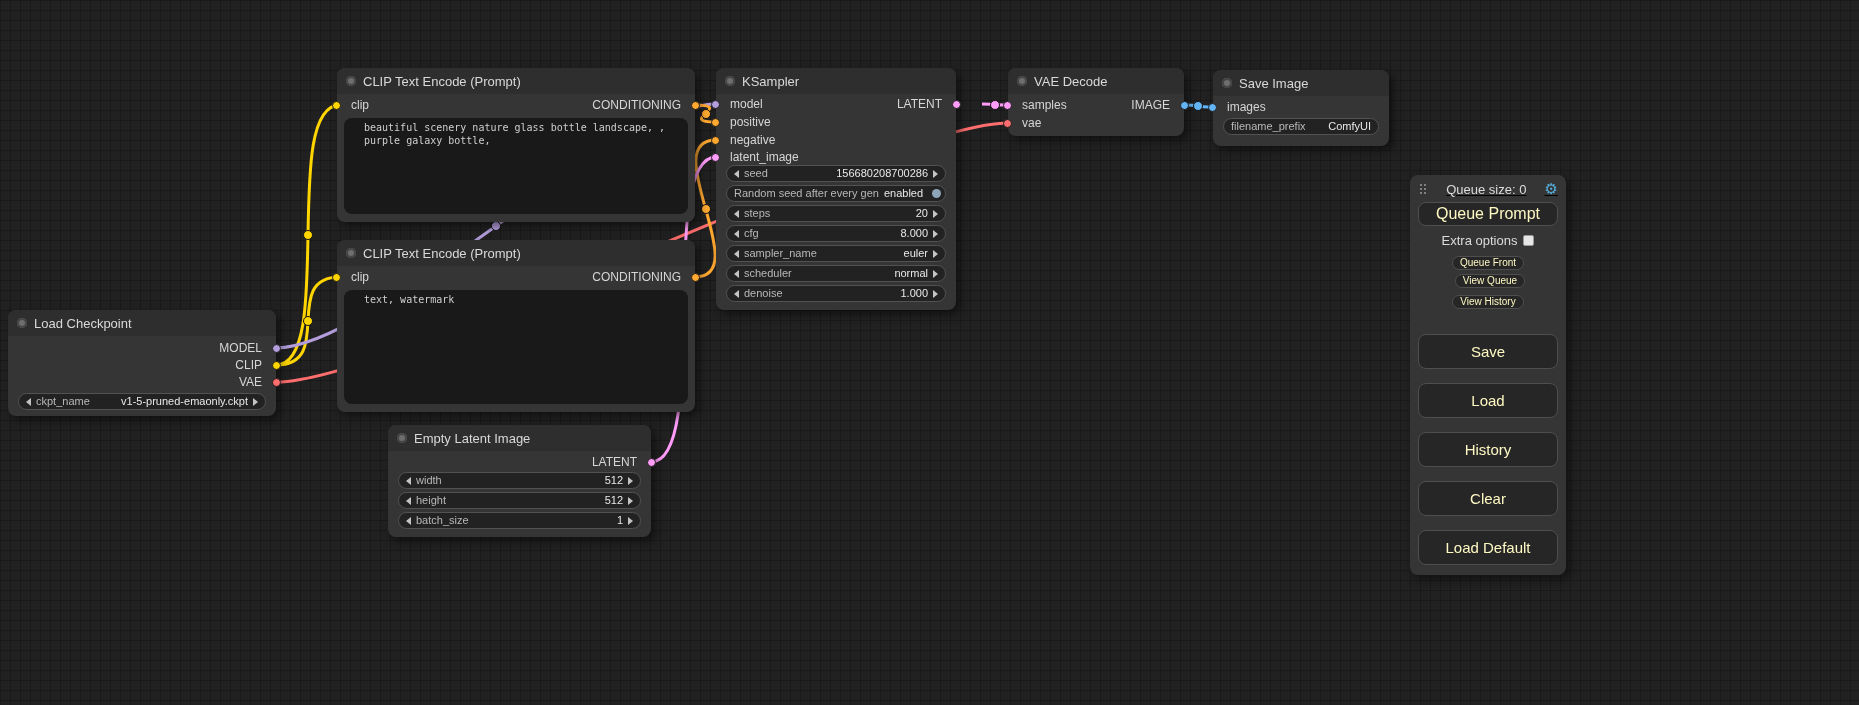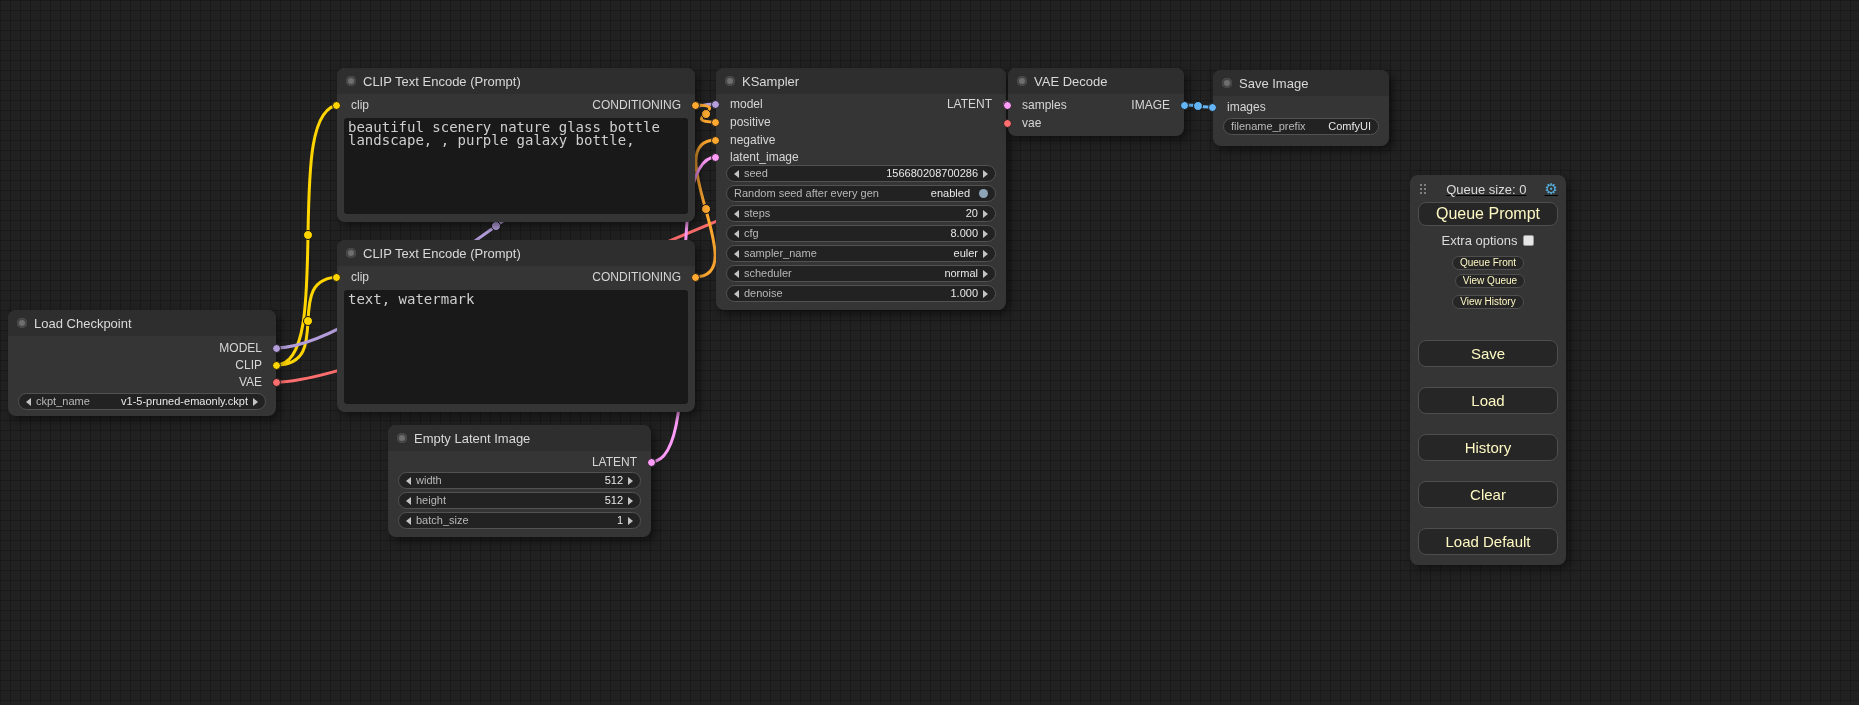--- a/index.html
+++ b/index.html
@@ -28,37 +28,37 @@
 
   .widget { position:absolute; left:10px; right:10px; height:17px; display:flex; align-items:center;
             background:#222; border:1px solid #525252; border-radius:9px; padding:0 7px; gap:5px;
             font-size:11px; line-height:15px; }
   .wlabel { color:#b8b8b8; white-space:nowrap; }
   .wvalue { margin-left:auto; color:#e8e8e8; white-space:nowrap; }
   .arr-l { width:0; height:0; border:4px solid transparent; border-left:none; border-right:5px solid #c4c4c4; flex:none; }
   .arr-r { width:0; height:0; border:4px solid transparent; border-right:none; border-left:5px solid #c4c4c4; flex:none; }
   .knob { width:9px; height:9px; border-radius:50%; flex:none; margin-left:4px; }
 
-  .text-box { position:absolute; left:7px; right:7px; background:#191919; border-radius:3px; padding:3px 4px;
-              font-family:"DejaVu Sans Mono",monospace; font-size:14px; line-height:13px; color:#cfcfcf;
+  .text-box { position:absolute; left:7px; right:7px; background:#191919; border-radius:8px; padding:3px 20px;
+              font-family:"DejaVu Sans Mono",monospace; font-size:10px; line-height:13px; color:#cfcfcf;
               white-space:pre-wrap; word-break:break-word; overflow:hidden; }
 
   .menu { position:absolute; left:1410px; top:175px; width:156px; background:#353535; border-radius:8px;
           box-shadow:4px 4px 10px rgba(0,0,0,.45); padding:6px 8px 10px; z-index:5; }
   .menu-header { display:flex; align-items:center; justify-content:space-between; height:17px; margin-bottom:4px;text-decoration:underline; }
   .queue-size { font-size:13px; color:#dcdcdc; }
   .drag-dots { width:10px; height:13px; position:relative; flex:none; }
   .drag-dots::before { content:""; position:absolute; left:2px; top:1px; width:2px; height:2px; border-radius:50%;
       background:#9a9a9a; box-shadow:4px 0 #9a9a9a, 0 4px #9a9a9a, 4px 4px #9a9a9a, 0 8px #9a9a9a, 4px 8px #9a9a9a; }
   .gear { font-family:"DejaVu Sans",sans-serif; font-size:15px; line-height:15px; }
 
   .btn { display:block; background:#262626; border:1px solid #4e4e4e; border-radius:8px; color:#fef9c3;
          font-family:inherit; cursor:pointer; }
   .btn.big { width:100%; height:24px; font-size:16px; }
-  .btn.med { width:100%; height:27px; font-size:15px; margin-top:20px; }
+  .btn.med { width:100%; height:35px; font-size:15px; margin-top:14px; }
   .btn.tiny { font-size:10px; height:14px; padding:0 7px; border-radius:7px; display:inline-block; }
   .extra-row { display:flex; align-items:center; justify-content:center; gap:6px; margin:7px 0 4px;
                font-size:13px; color:#dcdcdc; }
   .checkbox { width:11px; height:11px; background:#e6e6e6; border-radius:2px; border:1px solid #9a9a9a; }
   .small-row { text-align:center; margin-bottom:3px; }
   .small-row .btn.tiny + .btn.tiny { margin-left:4px; }
   .gap8 { height:8px; }
 </style>
 </head>
 <body>
@@ -150,21 +150,21 @@
       <span class="arr-r"></span>
     </div>
     <div class="widget" style="top:87px;">
       <span class="arr-l"></span>
       <span class="wlabel">batch_size</span>
       <span class="wvalue">1</span>
       <span class="arr-r"></span>
     </div>
   </div>
 
-  <div class="node" style="left:716px; top:68px; width:290px; height:242px;">
+  <div class="node" style="left:716px; top:68px; width:240px; height:242px;">
     <div class="ntitle">
       <span class="ndot"></span>
       <span>KSampler</span>
     </div>
     <span class="slot-label in" style="top:29px;">model</span>
     <span class="slot-label in" style="top:47px;">positive</span>
     <span class="slot-label in" style="top:65px;">negative</span>
     <span class="slot-label in" style="top:82px;">latent_image</span>
     <span class="slot-label out" style="top:29px;">LATENT</span>
     <span class="port" style="left: -5px; top: 31.5px; background: rgb(179, 157, 219);"></span>

